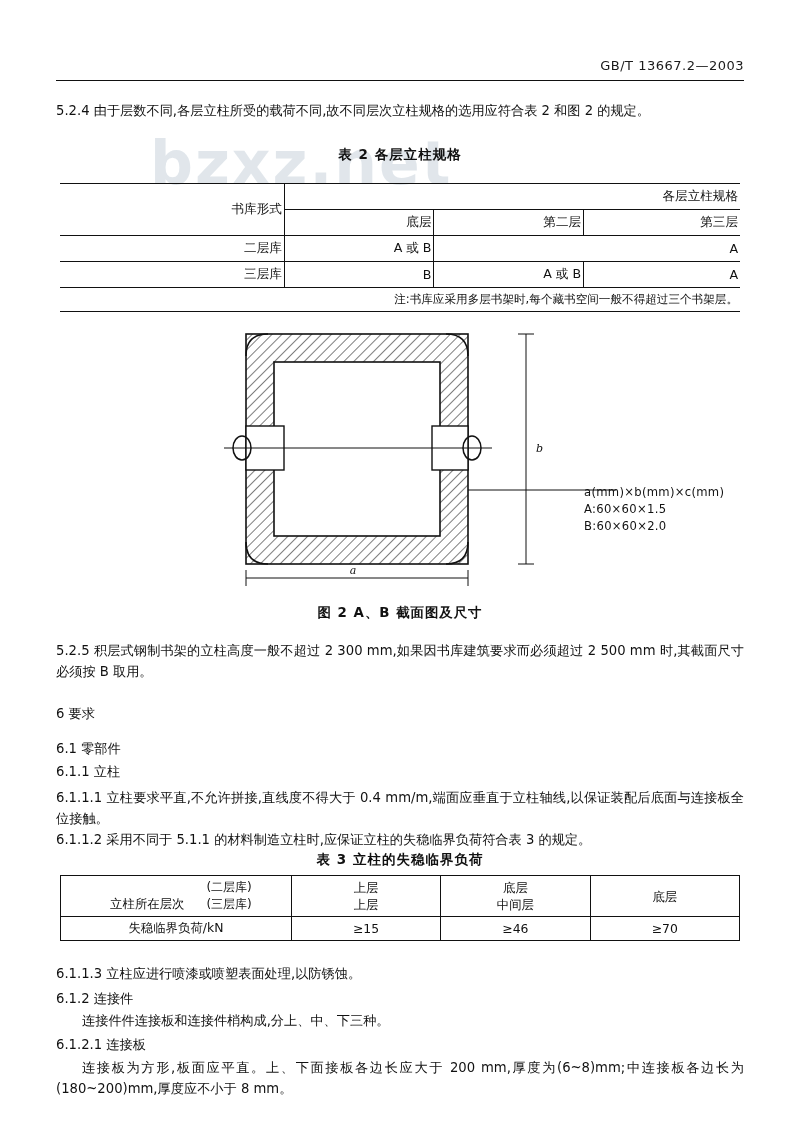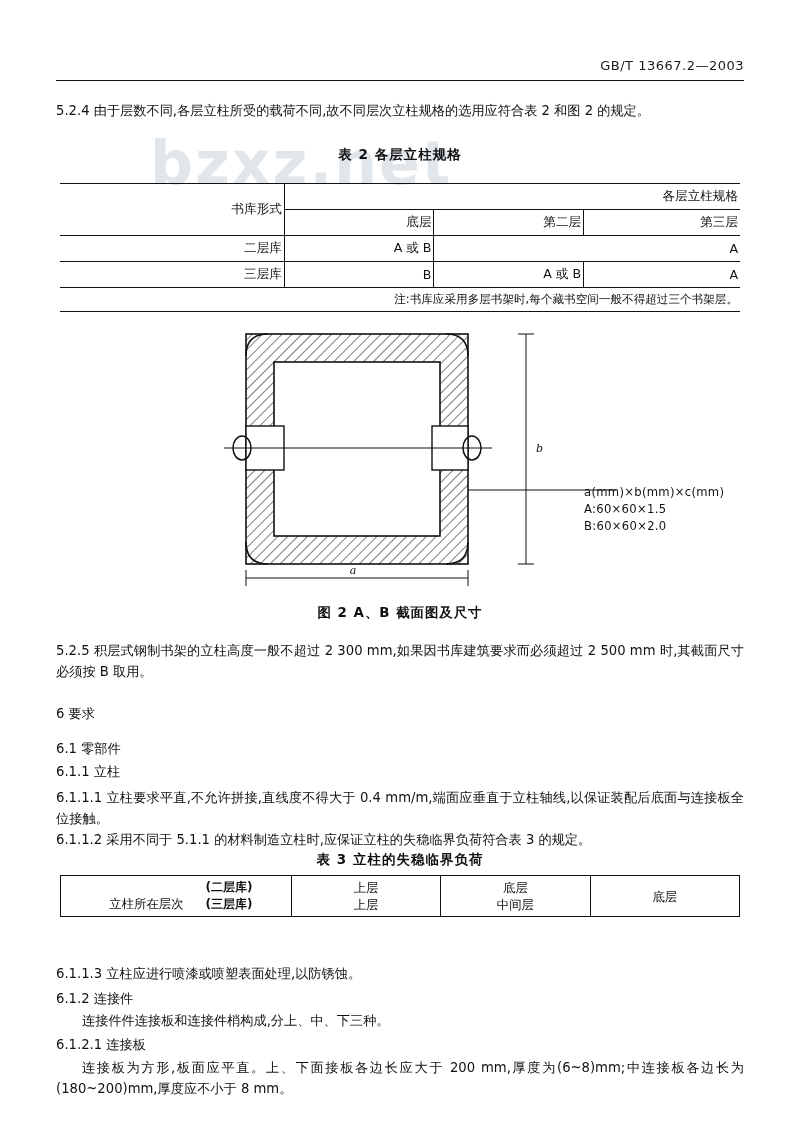--- a/index.html
+++ b/index.html
@@ -214,37 +214,43 @@
     <div class="txt" style="top:829px;">6.1.1.2   采用不同于 5.1.1 的材料制造立柱时,应保证立柱的失稳临界负荷符合表 3 的规定。</div>
 
     <div class="tcap" style="top:851px;">表 3   立柱的失稳临界负荷</div>
 
     <div class="t3wrap">
       <table class="t3outer">
         <tbody>
             <tr>
           <td class="ln lnr" style="width:34%;">
             <span class="hcell-left">立柱所在层次</span>
-            <span style="display:inline-block;margin-left:18px;text-align:left;font-weight:bold;" class="two-line sub-r">
+            <span style="display:inline-block;margin-left:18px;text-align:left;" class="two-line sub-r">
               <span style="display:block;">(二层库)</span>
               <span style="display:block;">(三层库)</span>
             </span>
           </td>
           <td class="ln lnr two-line" style="width:22%;margin-left:29px;">
             <span style="display:block;">上层</span>
             <span style="display:block;">上层</span>
           </td>
           <td class="ln lnr two-line" style="width:22%;">
             <span style="display:block;">底层</span>
             <span style="display:block;">中间层</span>
           </td>
           <td class="ln two-line" style="width:22%;">
             <span style="display:block;">底层</span>
             <span style="display:block;"></span>
           </td>
+        </tr>
+        <tr>
+          <td class="lnr">失稳临界负荷/kN</td>
+          <td class="lnr">≥15</td>
+          <td class="lnr">≥46</td>
+          <td>≥70</td>
         </tr>
       </tbody>
         </table>
     </div>
 
     <div class="txt" style="top:963px;">6.1.1.3   立柱应进行喷漆或喷塑表面处理,以防锈蚀。</div>
     <div class="txt b" style="top:988px;">6.1.2   连接件</div>
     <div class="txt para-ind" style="top:1010px;">连接件件连接板和连接件梢构成,分上、中、下三种。</div>
     <div class="txt b" style="top:1034px;">6.1.2.1   连接板</div>
     <div class="txt para-ind" style="top:1057px;">连接板为方形,板面应平直。上、下面接板各边长应大于 200 mm,厚度为(6~8)mm;中连接板各边长为(180~200)mm,厚度应不小于 8 mm。</div>

